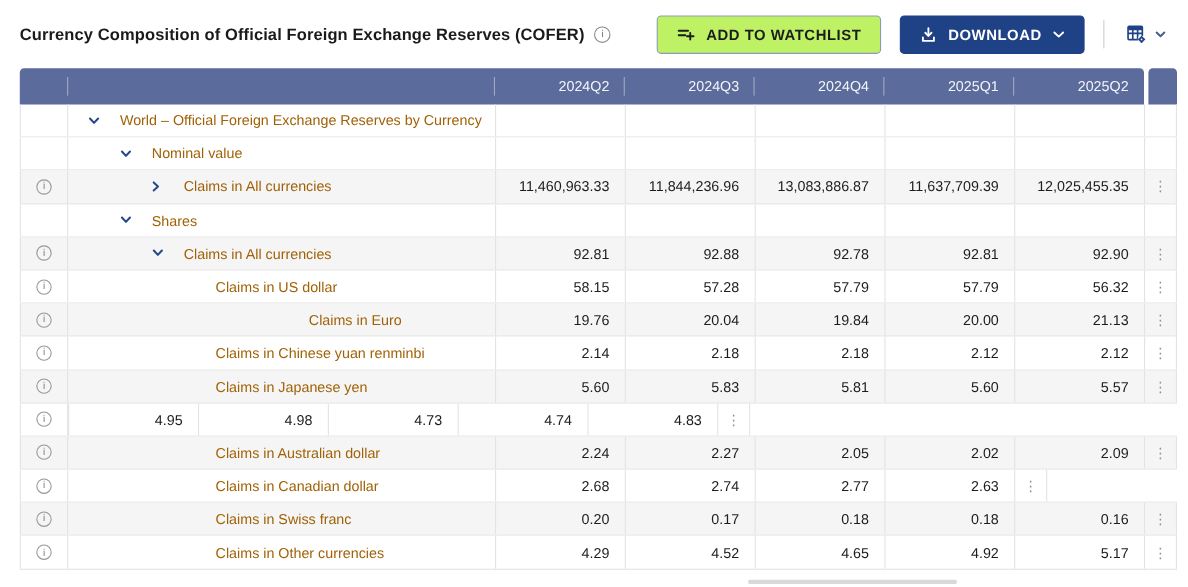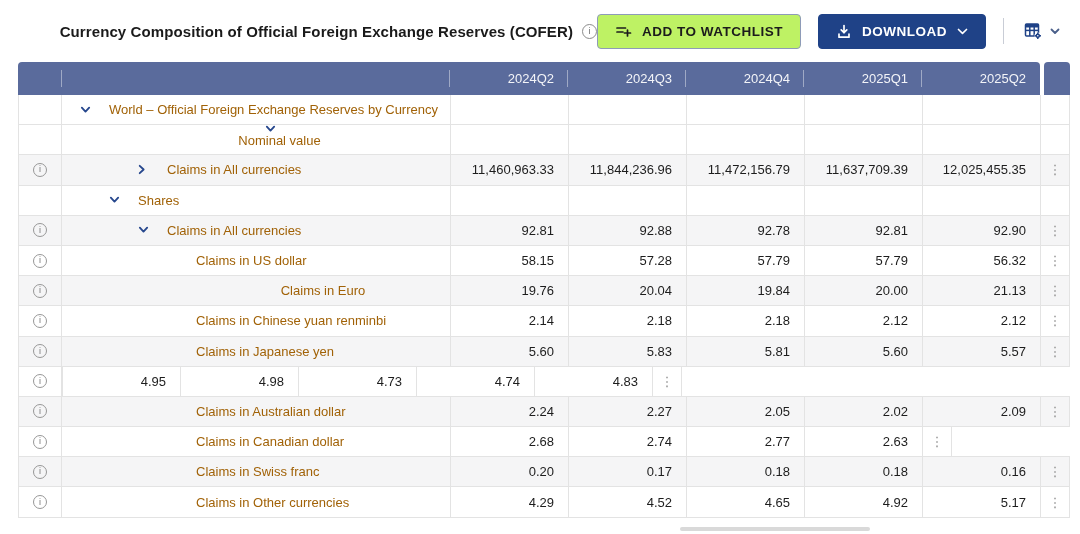--- a/index.html
+++ b/index.html
@@ -10,21 +10,21 @@
     --chevron-blue:#26478d;
     --text-dark:#1c1c1c;
   }
   *{margin:0;padding:0;box-sizing:border-box}
   html,body{background:#fff}
   body{
     width:1080px;height:534px;position:relative;overflow:hidden;
     font-family:"Liberation Sans",sans-serif;color:var(--text-dark);
   }
   
-  .topbar{height:62px;display:flex;align-items:center;justify-content:flex-end;padding:0 18px}
+  .topbar{height:62px;display:flex;align-items:center;justify-content:space-between;padding:0 18px}
   .title-wrap{display:flex;align-items:center;gap:9px}
   .page-title{font-size:15px;font-weight:bold;color:#1a1a1a;letter-spacing:.1px}
   .info-circle{
     width:15px;height:15px;border:1.2px solid #8c8c8c;border-radius:50%;
     display:inline-flex;align-items:center;justify-content:center;
     font-size:9px;line-height:1;color:#6f6f6f;flex:none;
   }
   .actions{display:flex;align-items:center;gap:17px}
   .btn{display:inline-flex;align-items:center;gap:10px;height:35px;padding:0 17px;
        border-radius:4px;font-size:13.5px;font-weight:bold;letter-spacing:.5px;
@@ -149,21 +149,21 @@
         </div>
         <div class="cell c-val"></div>
         <div class="cell c-val"></div>
         <div class="cell c-val"></div>
         <div class="cell c-val"></div>
         <div class="cell c-val"></div>
         <div class="cell c-act"></div>
       </div>
       <div class="row">
         <div class="cell c-info"></div>
-        <div class="cell c-label" style="padding-left: 47px; flex-direction: column;">
+        <div class="cell c-label" style="padding-left: 47px;">
           <span class="chev-box">
             <svg class="chev-d" viewBox="0 0 12 8">
               <polyline points="2,1.5 6,5.8 10,1.5"></polyline>
             </svg>
           </span>
           <span class="row-label">Nominal value</span>
         </div>
         <div class="cell c-val"></div>
         <div class="cell c-val"></div>
         <div class="cell c-val"></div>
@@ -178,21 +178,21 @@
         <div class="cell c-label" style="padding-left: 76px;">
           <span class="chev-box">
             <svg class="chev-r" viewBox="0 0 8 12">
               <polyline points="1.5,2 5.8,6 1.5,10"></polyline>
             </svg>
           </span>
           <span class="row-label">Claims in All currencies</span>
         </div>
         <div class="cell c-val">11,460,963.33</div>
         <div class="cell c-val">11,844,236.96</div>
-        <div class="cell c-val">11,472,156.79</div>
+        <div class="cell c-val">13,083,886.87</div>
         <div class="cell c-val">11,637,709.39</div>
         <div class="cell c-val">12,025,455.35</div>
         <div class="cell c-act">
           <span class="ellipsis">⋮</span>
         </div>
       </div>
       <div class="row">
         <div class="cell c-info"></div>
         <div class="cell c-label" style="padding-left: 47px;">
           <span class="chev-box">

